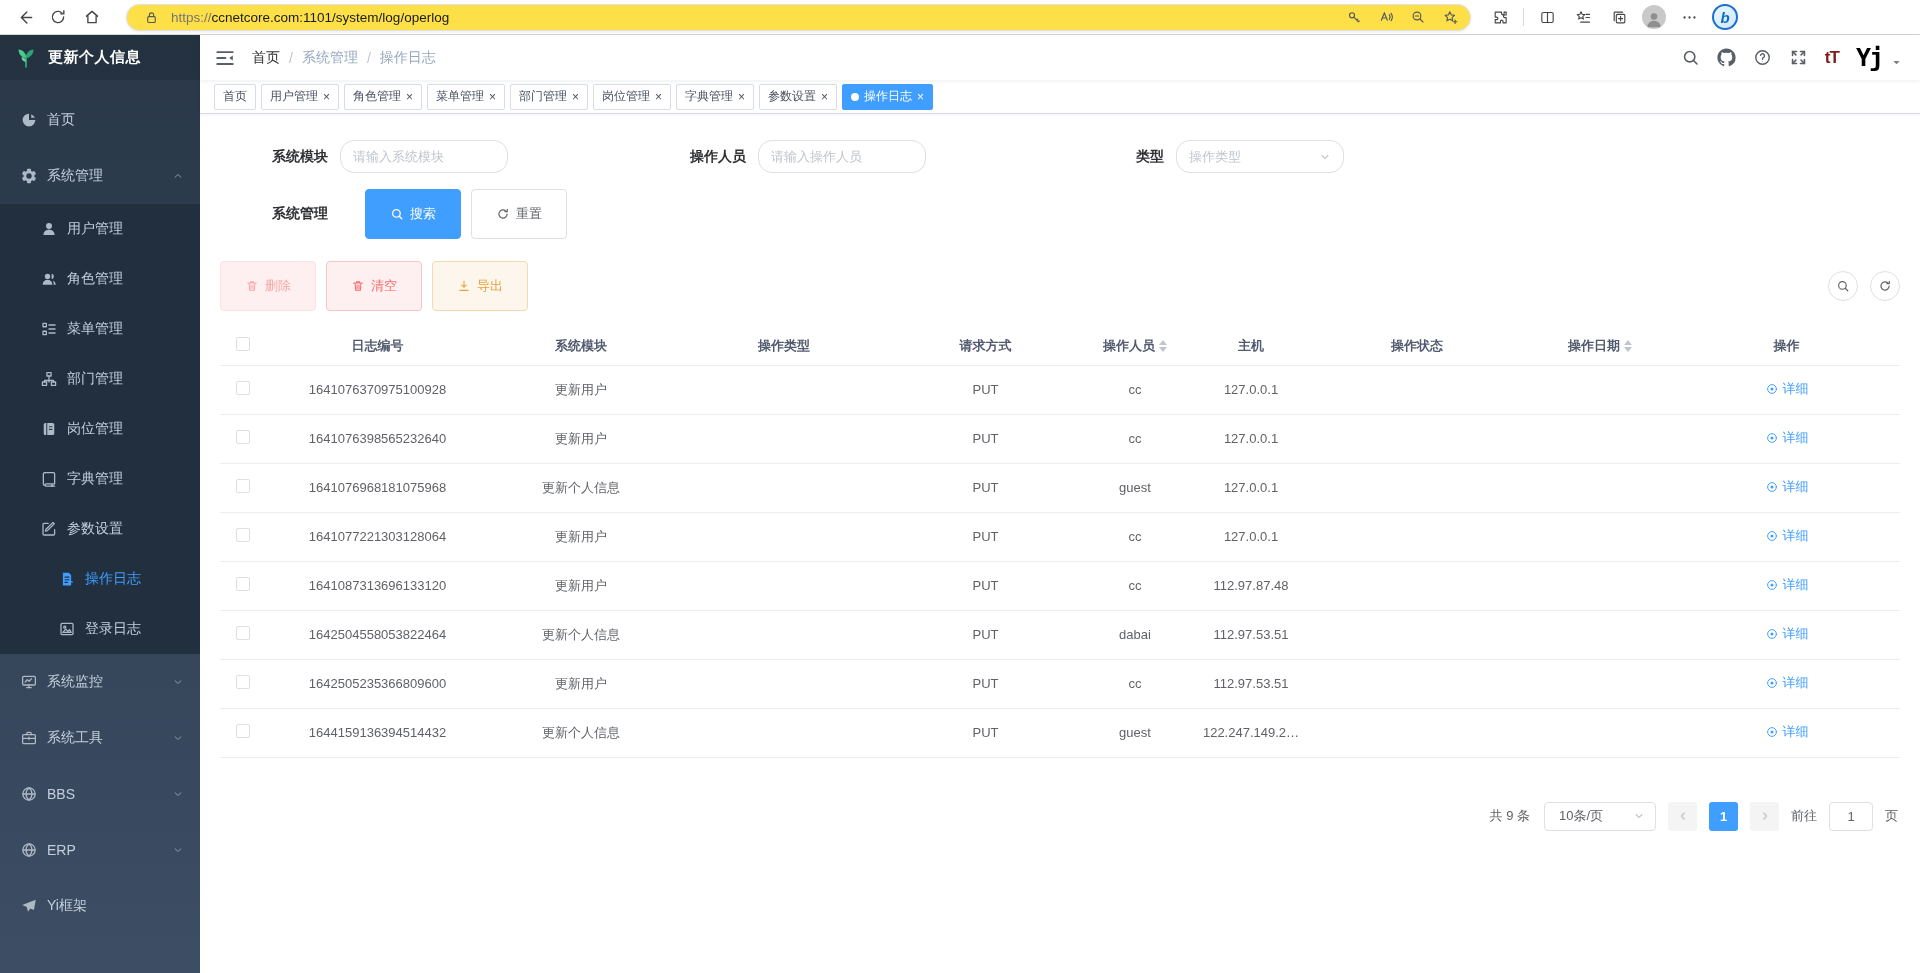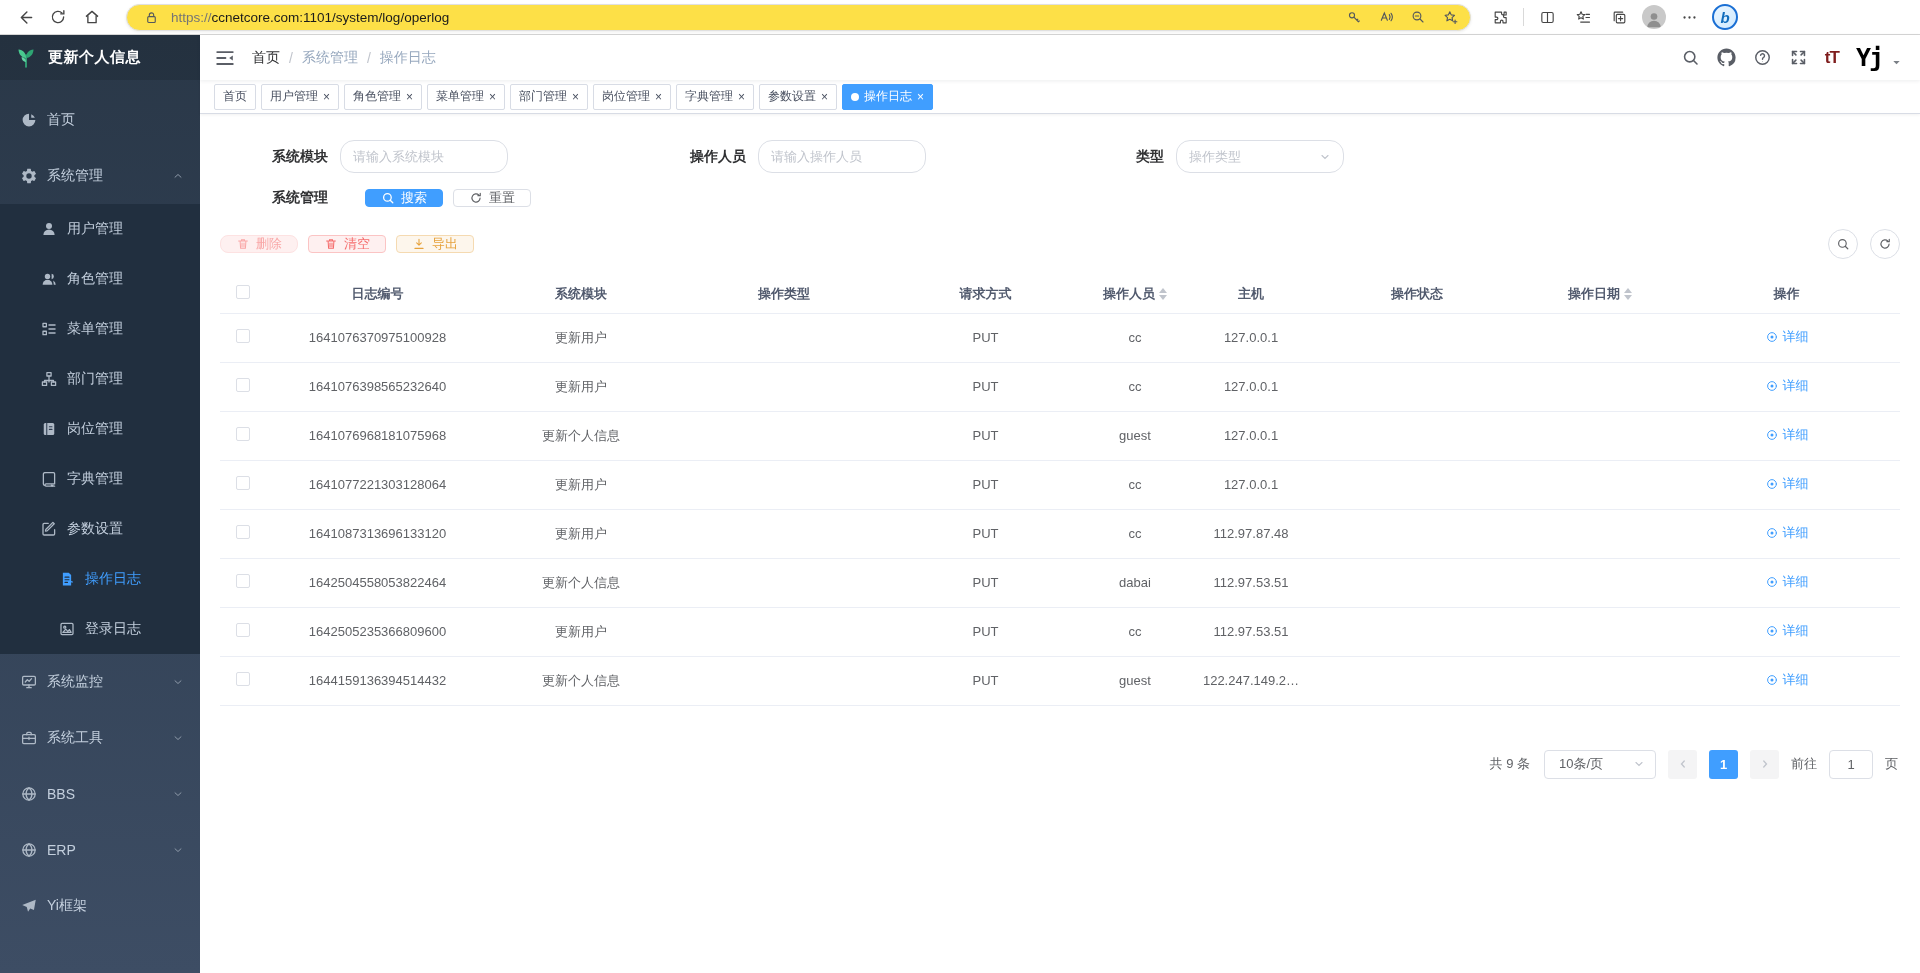--- a/index.html
+++ b/index.html
@@ -77,28 +77,28 @@
   .tinput { width:168px; height:33px; border:1px solid #dcdfe6; border-radius:14px; background:#fff;
     display:flex; align-items:center; padding:0 12px; font-size:13px; color:#606266; cursor:text; }
   .tinput .ph { color:#c0c4cc; }
   .tselect { cursor:pointer; }
   .tselect .sel-caret { margin-left:auto; color:#c0c4cc; width:12px; height:12px; }
   .gap130 { width:130px; flex:none; }
   .frow2 { margin-top:16px; }
   .daterange { width:235px; height:33px; border:1px solid #dcdfe6; border-radius:4px;
     display:flex; align-items:center; padding:0 10px; gap:10px; font-size:13px; color:#c0c4cc; cursor:pointer; }
   .daterange .cal { width:15px; height:15px; color:#c0c4cc; flex:none; }
-  .btn { height:18px; display:inline-flex; align-items:center; gap:6px; padding:0 15px;
+  .btn { height:50px; display:inline-flex; align-items:center; gap:6px; padding:0 24px;
     border-radius:4px; font-size:13px; cursor:pointer; border:1px solid #dcdfe6; background:#fff; color:#606266; }
   .btn .bic { width:14px; height:14px; }
   .btn-primary { background:#409eff; border-color:#409eff; color:#fff; }
   .btn-search { margin-left:25px; }
   .btn-reset { margin-left:10px; }
   .toolbar { margin-top:22px; display:flex; align-items:center; gap:10px; }
-  .btn-del-disabled { background:#fef0f0; border-color:#fde2e2; color:#f9a7a7; cursor:not-allowed;border-radius:8px; }
+  .btn-del-disabled { background:#fef0f0; border-color:#fde2e2; color:#f9a7a7; cursor:not-allowed; }
   .btn-danger-plain { background:#fef0f0; border-color:#fbc4c4; color:#f56c6c; }
   .btn-warn-plain { background:#fdf6ec; border-color:#f5dab1; color:#e6a23c; }
   .toolbar-right { margin-left:auto; display:flex; gap:12px; }
   .round-btn { width:30px; height:30px; border-radius:50%; border:1px solid #dcdfe6; background:#fff;
     display:flex; align-items:center; justify-content:center; color:#606266; cursor:pointer; }
   .round-btn .bic { width:14px; height:14px; }
 
   
   table.grid { margin-top:16px; width:100%; border-collapse:collapse; table-layout:fixed; font-size:13px; color:#606266; }
   .grid th { height:38px; font-weight:bold; color:#515a6e; text-align:center; border-bottom:1px solid #ebeef5; white-space:nowrap; }

